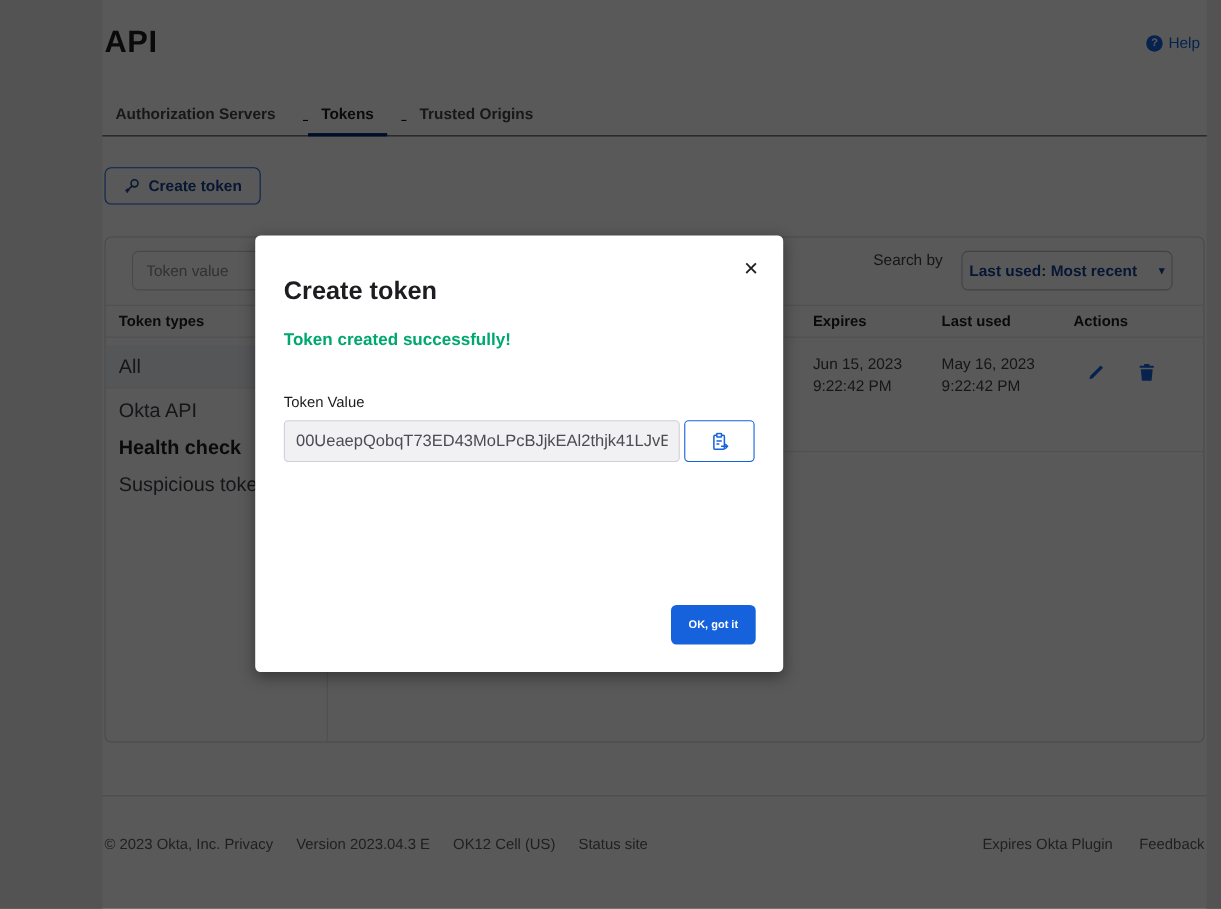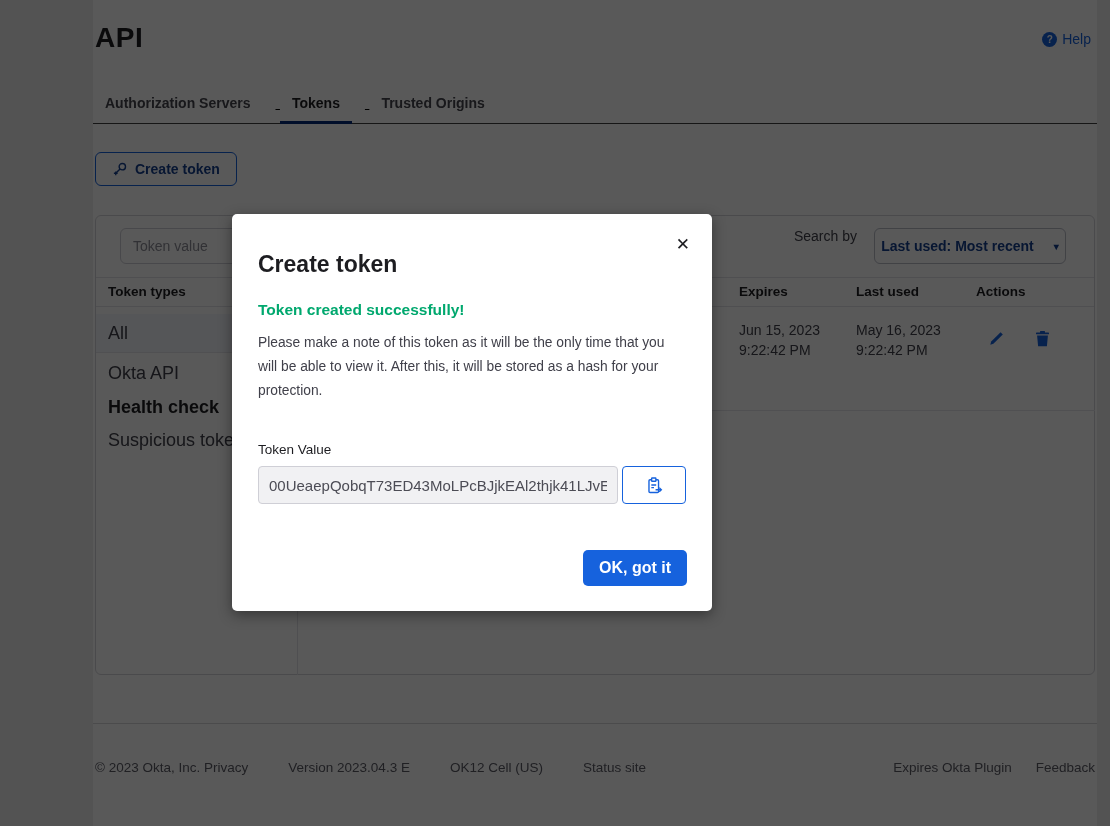--- a/index.html
+++ b/index.html
@@ -45,37 +45,37 @@
   .row-area { position:absolute; left:202px; top:91px; width:797px; height:104px; border-bottom:1px solid #e6e6ea; }
   .cell-2line { position:absolute; top:13px; font-size:14px; line-height:20px; color:#40404a; }
   .cell-expires { left:441px; }
   .cell-lastused { left:558px; }
   .action-icon { position:absolute; top:24px; width:16px; height:16px; color:#1662dd; cursor:pointer; }
   .icon-edit { left:690px; }
   .icon-delete { left:737px; }
 
   .footer-line { position:absolute; left:0; top:723px; width:1004px; height:1px; background:#d6d6db; }
   .footer { position:absolute; left:2px; top:760px; width:1000px; display:flex; justify-content:space-between; font-size:13.5px; color:#5c5c66; }
-  .footer-left { display:flex; gap:40px; }
+  .footer-left { display:flex; gap:21px; }
   .footer-right { display:flex; gap:24px; }
   .footer a, .flink { color:#5c5c66; text-decoration:none; cursor:pointer; }
 
   .overlay { position:absolute; left:0; top:0; width:1110px; height:826px; background:rgba(0,0,0,0.65); z-index:10; }
 
   .modal { position:absolute; left:232px; top:214px; width:480px; height:397px; background:#fff; border-radius:5px;
     box-shadow:0 4px 14px rgba(0,0,0,0.4); z-index:20; padding:36px 26px 0 26px; }
   .modal-close { position:absolute; top:22px; right:22px; font-size:17px; color:#1d1d21; cursor:pointer; line-height:1; }
   .modal-title { font-size:23px; font-weight:bold; color:#1d1d21; line-height:28px; }
   .modal-success { margin-top:23px; font-size:15.5px; font-weight:bold; color:#00a86e; }
   .modal-body { margin-top:12px; font-size:13.8px; line-height:24px; color:#40404a; }
   .token-label { margin-top:39px; font-size:13.5px; color:#1d1d21; }
   .token-row { margin-top:9px; display:flex; align-items:center; }
   .token-input { width:362px; height:38px; background:#f1f1f3; border:1px solid #cfcfd6; border-radius:4px; padding:0 10px; font-size:15px; color:#4c4c55; font-family:"Liberation Sans",sans-serif; }
   .copy-btn { width:64px; height:38px; margin-left:4px; background:#fff; border:1px solid #1662dd; border-radius:4px; display:flex; align-items:center; justify-content:center; color:#1662dd; cursor:pointer; }
-  .ok-btn { position:absolute; right:25px; bottom:25px; height:36px; padding:0 16px; background:#1662dd; border:none; border-radius:5px; color:#fff; font-size:16px; font-weight:bold; cursor:pointer; font-family:"Liberation Sans",sans-serif; }
+  .ok-btn { position:absolute; right:25px; bottom:25px; height:36px; padding:0 16px; background:#1662dd; border:none; border-radius:5px; color:#fff; font-size:10px; font-weight:bold; cursor:pointer; font-family:"Liberation Sans",sans-serif; }
 </style>
 </head>
 <body>
 
 <div class="page">
   <div class="content">
 
     <div class="page-title">API</div>
 
     <div class="help-link">
@@ -170,25 +170,20 @@
       </div>
     </div>
   </div>
 
   <div class="overlay"></div>
 
   <div class="modal">
     <span class="modal-close">✕</span>
     <div class="modal-title">Create token</div>
     <div class="modal-success">Token created successfully!</div>
-    <div class="modal-body">
-      <div>Please make a note of this token as it will be the only time that you</div>
-      <div>will be able to view it. After this, it will be stored as a hash for your</div>
-      <div>protection.</div>
-    </div>
     <div class="token-label">Token Value</div>
     <div class="token-row">
       <input class="token-input" type="text" readonly="" value="00UeaepQobqT73ED43MoLPcBJjkEAl2thjk41LJvE5" style="">
       <button class="copy-btn">
         <span style="display:inline-flex;">
           <svg width="17" height="17" viewBox="0 0 16 16" fill="none" stroke="#1662dd" stroke-width="1.3">
             <rect x="2.8" y="2.6" width="9" height="12" rx="1"></rect>
             <rect x="5.3" y="1" width="4" height="3" rx="0.5" fill="#fff"></rect>
             <path d="M5 7.5h4.6 M5 10h2.5"></path>
             <path d="M9 12h5.5 M12.5 10l2 2-2 2" stroke-width="1.2"></path>

